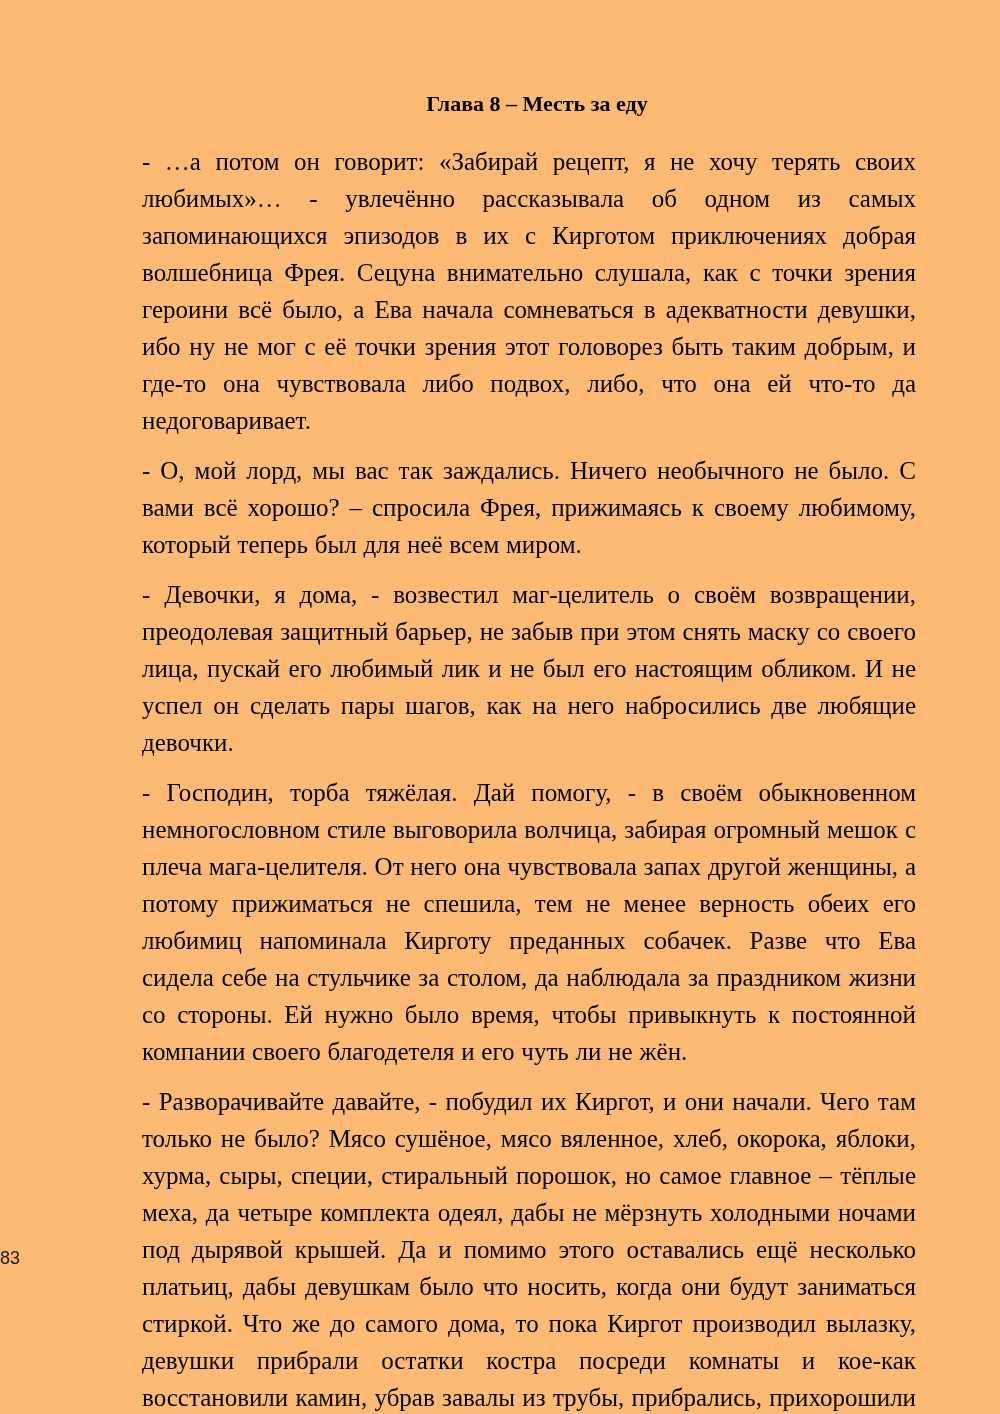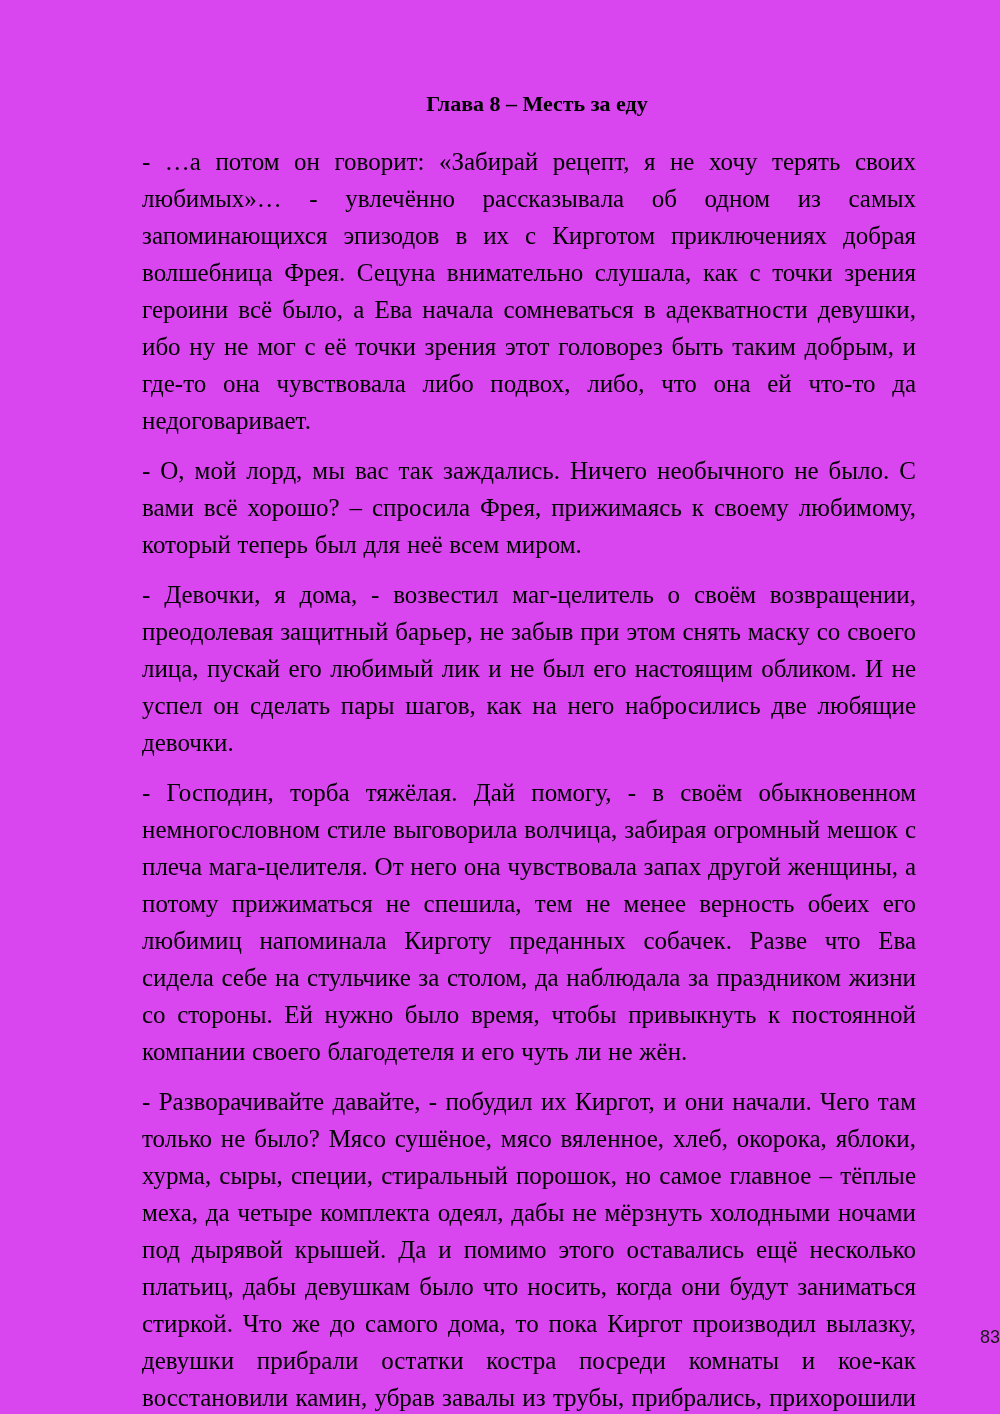--- a/index.html
+++ b/index.html
@@ -1,21 +1,21 @@
 <!DOCTYPE html>
 <html lang="ru"><head>
 <meta charset="utf-8">
 <style>
   * { margin: 0; padding: 0; box-sizing: border-box; }
   html, body { background: #ffffff; }
   .page {
     position: relative;
     width: 1000px;
     height: 1414px;
-    background: #d946ef;
+    background: #fdba74;
     color: #000000;
     font-family: "Liberation Serif", "DejaVu Serif", serif;
     overflow: hidden;
     margin: 0 auto;
   }
   .content {
     position: absolute;
     left: 142px;
     top: 90px;
     width: 790px;
@@ -30,23 +30,23 @@
   .para {
     font-size: 25px;
     line-height: 37px;
     text-align: justify;
     margin: 0 16px 13px 0;
     word-spacing: 0.5px;
   }
   .page-footer {
     position: absolute;
     left: 0;
-    top: 1327px;
+    top: 1248px;
     width: 100%;
-    text-align: right;
+    text-align: left;
   }
   .page-number {
     font-family: "Liberation Sans", "DejaVu Sans", sans-serif;
     font-size: 18px;
     color: #1a1a1a;
     display: inline-block;
   }
 </style>
 </head>
 <body>

